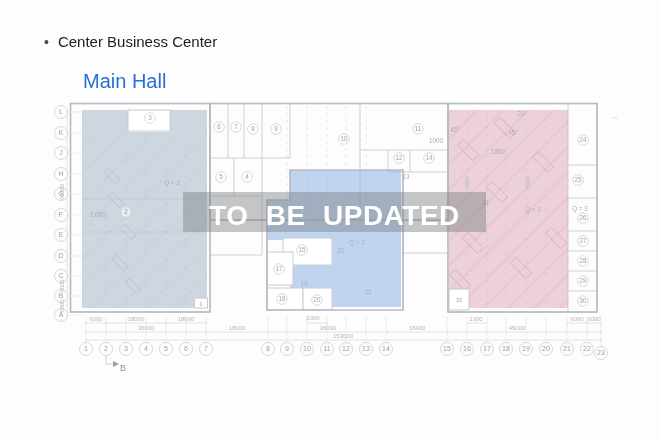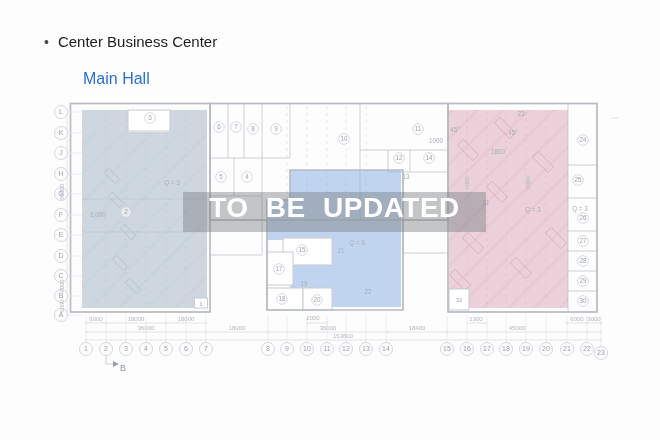--- a/index.html
+++ b/index.html
@@ -1,23 +1,23 @@
 <!DOCTYPE html>
 <html><head>
 <meta charset="utf-8">
 <style>
   html,body{margin:0;padding:0;background:#fff;}
   .page{position:relative;width:660px;height:440px;background:#fdfdfd;overflow:hidden;
         font-family:"Liberation Sans",sans-serif;}
   .header{position:absolute;left:44px;top:33px;display:flex;align-items:center;gap:9px;
           font-size:15px;font-weight:500;color:#1c1c1e;}
   .header .bullet{color:#4a4a4c;font-size:14px;line-height:1;}
-  .subheader{position:absolute;left:83px;top:70px;font-size:16px;font-weight:500;color:#2970d6;cursor:pointer;}
+  .subheader{position:absolute;left:83px;top:70px;font-size:20px;font-weight:500;color:#2970d6;cursor:pointer;}
   .watermark{position:absolute;left:183px;top:192px;width:303px;height:40px;
-             background:rgba(125,129,134,0.45);display:flex;align-items:flex-start;justify-content:center;}
+             background:rgba(125,129,134,0.45);display:flex;align-items:flex-end;justify-content:center;}
   .watermark span{color:#ffffff;font-size:28px;font-weight:700;letter-spacing:.5px;word-spacing:9px;white-space:nowrap;}
   svg{position:absolute;left:0;top:0;}
   svg text{font-family:"Liberation Sans",sans-serif;}
   .walls{stroke:#b7bbc2;stroke-width:1.7;fill:none;}
   .inner{stroke:#cbd0d6;stroke-width:1;fill:none;}
   .faint{stroke:#d6d9de;stroke-width:.8;fill:none;}
   .dashv{stroke:#dbdee2;stroke-width:.8;fill:none;stroke-dasharray:3 4;}
   .roombox{fill:#ffffff;stroke:#c6cbd2;stroke-width:1;}
   .leader{stroke:#e3e5e9;stroke-width:.7;fill:none;}
   .dimline{stroke:#d9dce0;stroke-width:.8;fill:none;}

